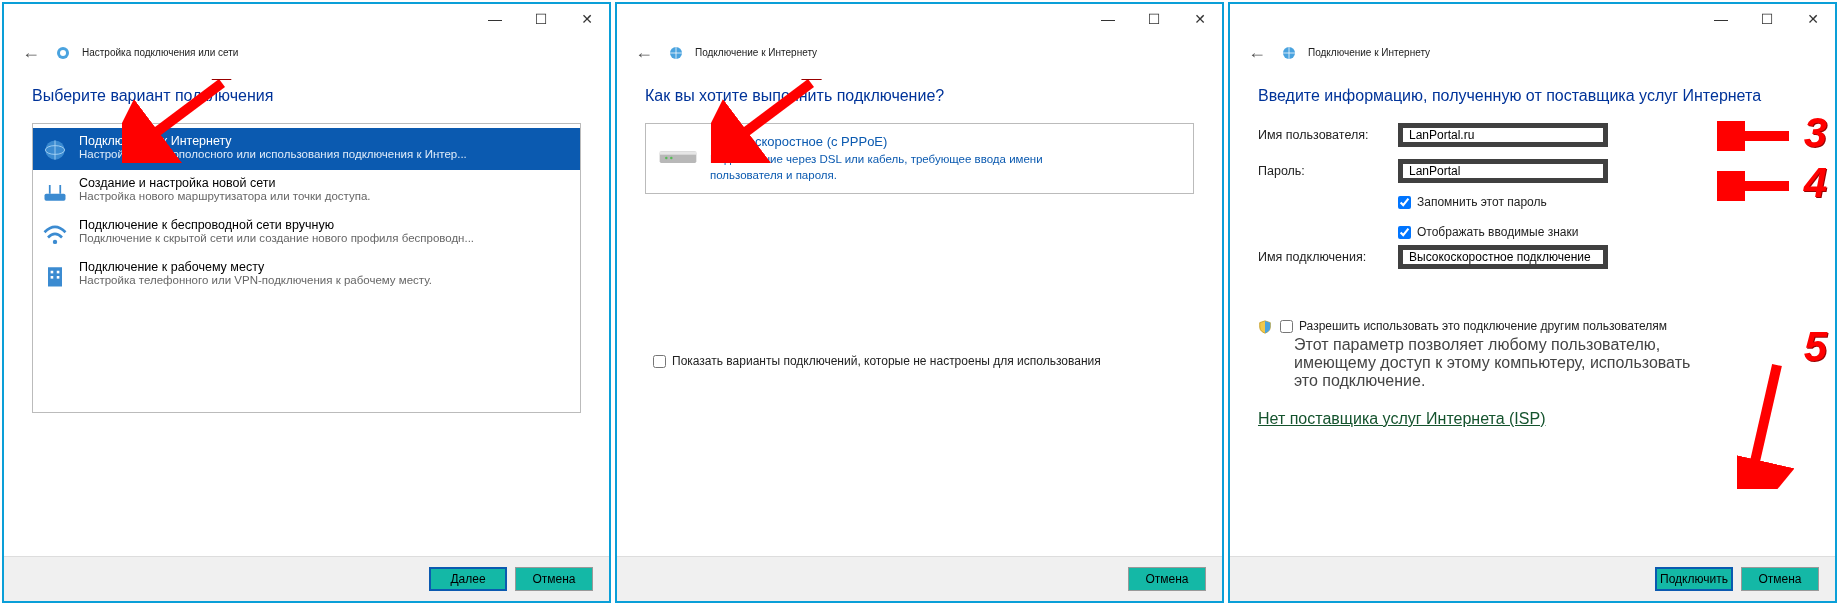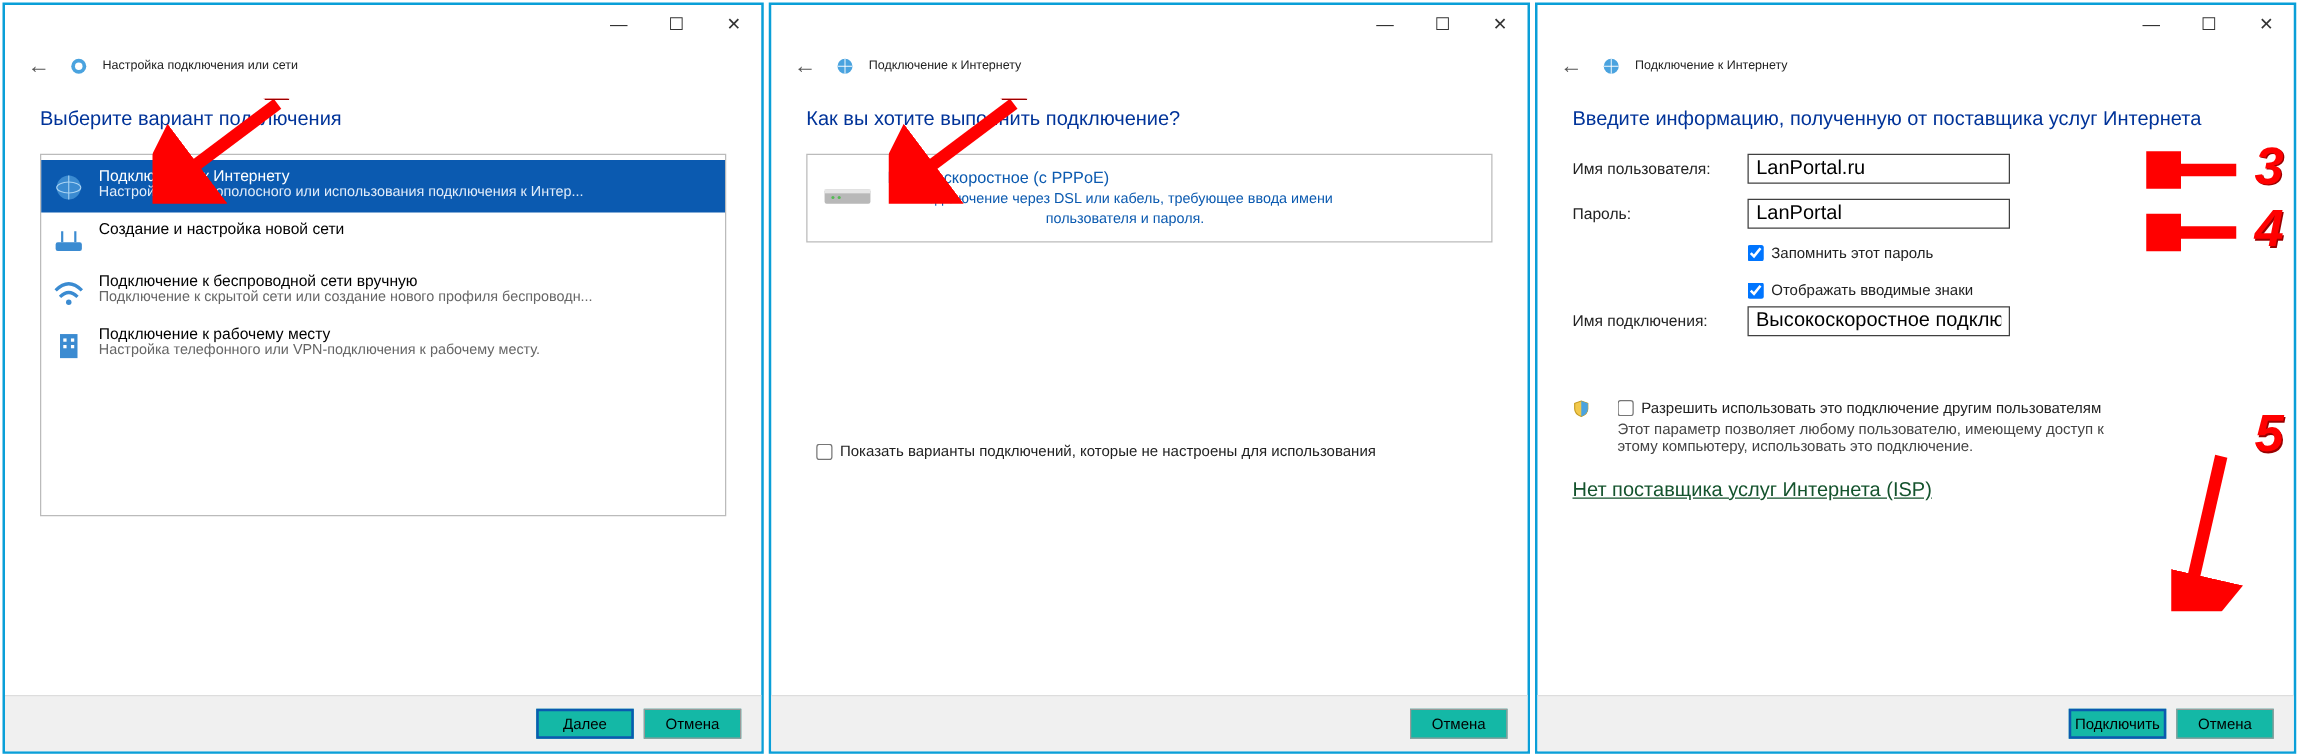--- a/index.html
+++ b/index.html
@@ -102,21 +102,21 @@
   .pppoe-box {
     border: 1px solid #bbb;
     padding: 10px 12px;
     display: flex;
     gap: 12px;
     cursor: pointer;
     margin-bottom: 160px;
   }
   .pppoe-icon { width: 40px; height: 30px; flex-shrink:0; margin-top:4px; }
   .pppoe-title { color: #0b5ab0; font-size: 13px; margin-bottom: 2px; }
-  .pppoe-desc { color: #0b5ab0; font-size: 11.5px; line-height: 1.4; max-width: 380px; text-align: center; }
+  .pppoe-desc { color: #0b5ab0; font-size: 11.5px; line-height: 1.4; max-width: 380px; }
 
   .chk-row {
     display: flex;
     align-items: center;
     gap: 6px;
     font-size: 12px;
     color: #222;
   }
   .show-all { margin-top: 4px; margin-left: 8px; }
 
@@ -126,30 +126,30 @@
     margin-bottom: 12px;
   }
   .form-label {
     width: 140px;
     font-size: 12.5px;
     color: #222;
   }
   .form-input {
     width: 210px;
     height: 24px;
-    border: 1px solid #404040;
+    border: 5px solid #404040;
     padding: 2px 6px;
-    font-size: 16px;
+    font-size: 12px;
     font-family: inherit;
   }
   .chk-indent { margin-left: 140px; margin-bottom: 6px; }
   .allow-block { margin-top: 50px; }
-  .allow-row { display: flex; align-items: flex-start; gap: 22px; }
+  .allow-row { display: flex; align-items: flex-start; gap: 8px; }
   .shield-icon { width: 14px; height: 14px; flex-shrink: 0; margin-top: 1px; }
-  .allow-desc { font-size: 12px; color: #444; margin-left: 36px; margin-top: 2px; max-width: 420px; }
+  .allow-desc { font-size: 16px; color: #444; margin-left: 36px; margin-top: 2px; max-width: 420px; }
   .isp-link { color: #14532d; text-decoration: underline; cursor: pointer; font-size: 16px; margin-top: 20px; display: inline-block; }
 
   .footer {
     border-top: 1px solid #ddd;
     background: #f0f0f0;
     padding: 10px 16px;
     display: flex;
     justify-content: flex-end;
     gap: 8px;
   }
@@ -219,20 +219,21 @@
           <div class="opt-desc">Настройка широкополосного или использования подключения к Интер...</div>
         </div>
       </div>
       <div class="option">
         <svg class="opt-icon" viewBox="0 0 32 32">
             <rect x="4" y="18" width="24" height="8" rx="2" fill="#3b8bd1"></rect>
             <path d="M10 18 L10 8 M22 18 L22 8" stroke="#3b8bd1" stroke-width="2"></path>
           </svg>
         <div class="opt-text">
           <div class="opt-title">Создание и настройка новой сети</div>
+          <div class="opt-desc">Настройка нового маршрутизатора или точки доступа.</div>
         </div>
       </div>
       <div class="option">
         <svg class="opt-icon" viewBox="0 0 32 32">
             <path d="M4 14 Q16 2 28 14" fill="none" stroke="#3b8bd1" stroke-width="3"></path>
             <path d="M8 20 Q16 12 24 20" fill="none" stroke="#3b8bd1" stroke-width="3"></path>
             <circle cx="16" cy="25" r="2.5" fill="#3b8bd1"></circle>
           </svg>
         <div class="opt-text">
           <div class="opt-title">Подключение к беспроводной сети вручную</div>

